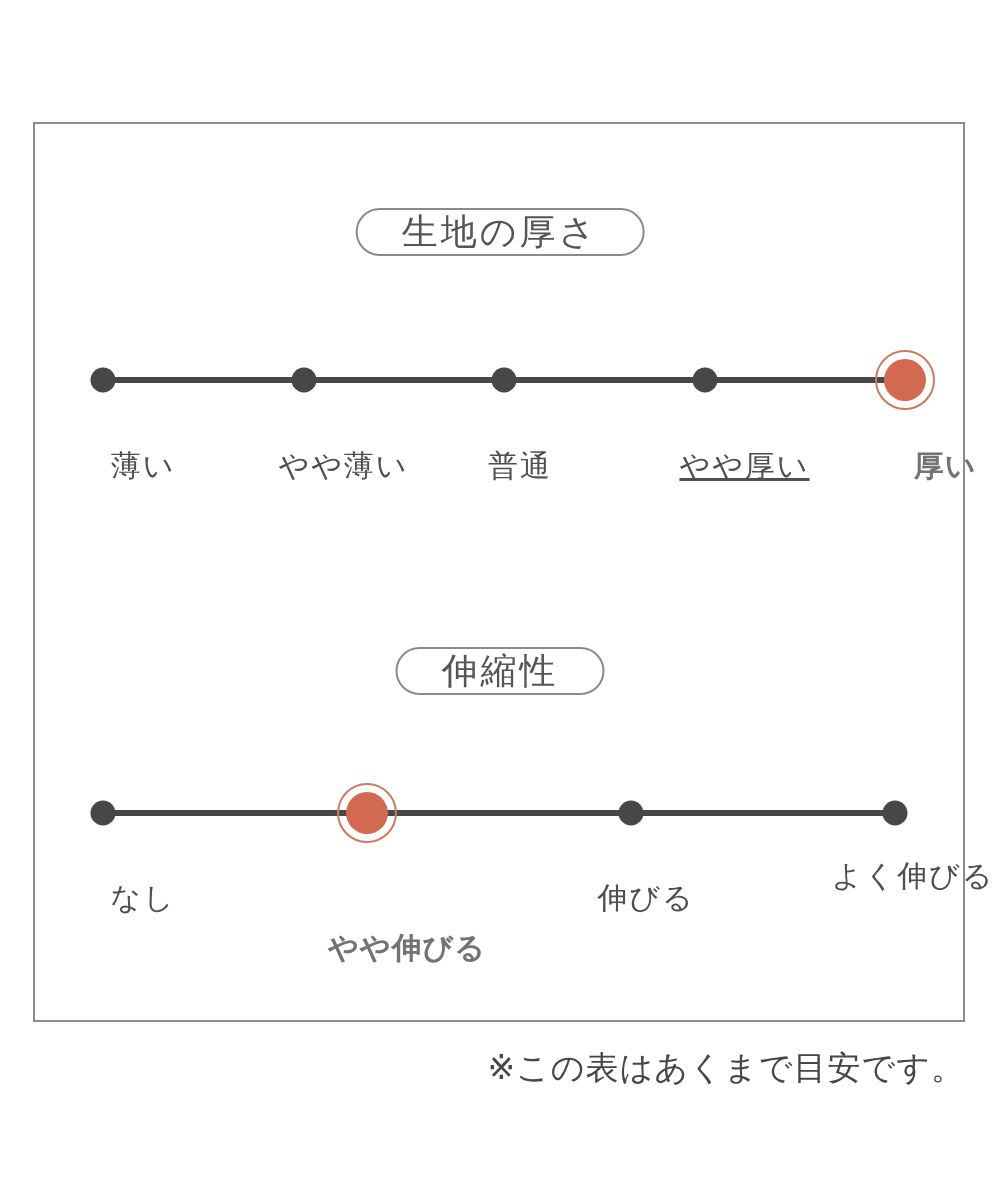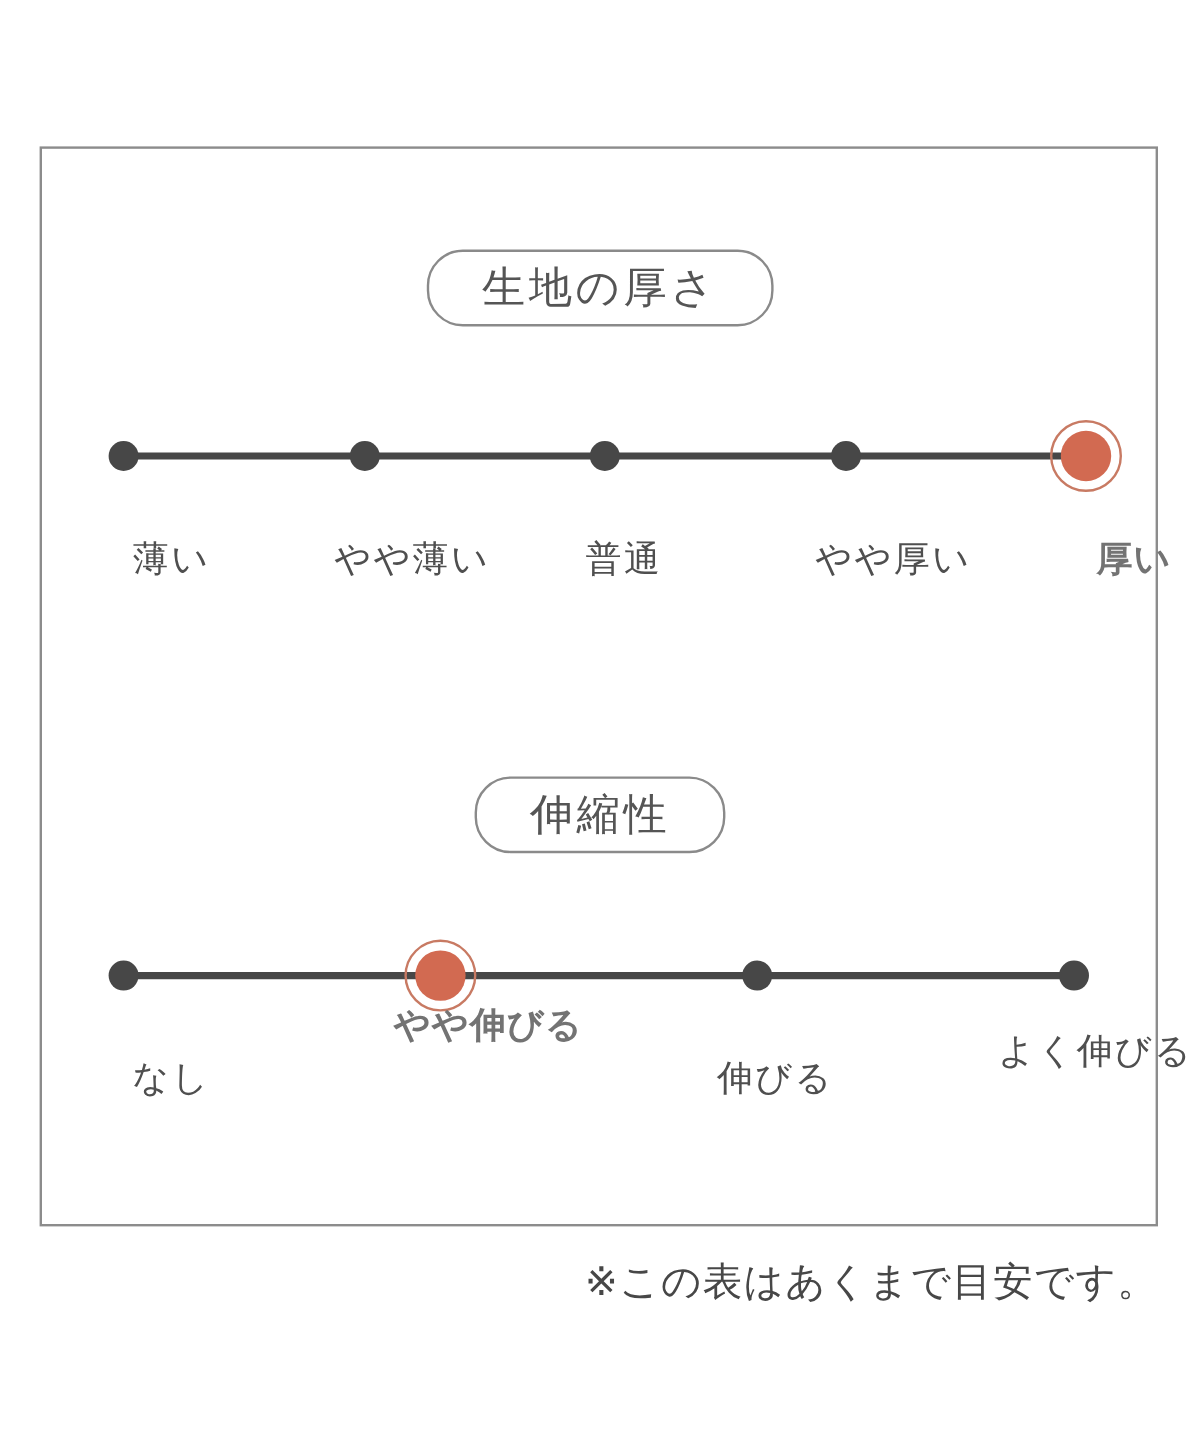--- a/index.html
+++ b/index.html
@@ -14,21 +14,21 @@
     left: 33px; top: 122px;
     width: 932px; height: 900px;
     border: 2px solid #8c8c8c;
     background: #ffffff;
   }
   .scale-section { position: absolute; left: 0; top: 0; width: 1000px; height: 0; }
   .pill {
     position: absolute;
     left: 500px;
     transform: translateX(-50%);
-    height: 64px;
+    height: 48px;
     padding: 0 44px;
     border: 2px solid #8a8a8a;
     border-radius: 30px;
     display: flex;
     align-items: center;
     justify-content: center;
     background: #ffffff;
   }
   .pill span {
     font-size: 36px;
@@ -80,38 +80,38 @@
   </div>
   <div id="track-0">
       <div class="track-line" style="left: 100px; width: 808px; top: 377px; background: rgb(71, 71, 71);"></div>
       <div class="dot" style="width: 25px; height: 25px; left: 103px; top: 380px; background: rgb(71, 71, 71);"></div>
       <span class="scale-label" style="left: 103px; top: 446px;">薄い</span>
       <div class="dot" style="width: 25px; height: 25px; left: 303.5px; top: 380px; background: rgb(71, 71, 71);"></div>
       <span class="scale-label" style="left: 303.5px; top: 446px;">やや薄い</span>
       <div class="dot" style="width: 25px; height: 25px; left: 504px; top: 380px; background: rgb(71, 71, 71);"></div>
       <span class="scale-label" style="left: 480px; top: 446px;">普通</span>
       <div class="dot" style="width: 25px; height: 25px; left: 704.5px; top: 380px; background: rgb(71, 71, 71);"></div>
-      <span class="scale-label" style="left: 704.5px; top: 446px;">やや厚い</span>
+      <span class="scale-label" style="left: 704.5px; top: 446px; text-decoration: underline;">やや厚い</span>
       <div class="ring" style="left: 905px; top: 380px; border-color: rgb(200, 122, 99);"></div>
       <div class="dot" style="width: 42px; height: 42px; left: 905px; top: 380px; background: rgb(210, 106, 81);"></div>
       <span class="scale-label selected" style="left: 905px; top: 446px;">厚い</span>
     </div>
 </section>
 
 <section class="scale-section">
   <div class="pill" style="top:647px">
     <span>伸縮性</span>
   </div>
   <div id="track-1">
       <div class="track-line" style="left: 100px; width: 798px; top: 810px; background: rgb(71, 71, 71);"></div>
       <div class="dot" style="width: 25px; height: 25px; left: 103px; top: 813px; background: rgb(71, 71, 71);"></div>
       <span class="scale-label" style="left: 103px; top: 878px;">なし</span>
       <div class="ring" style="left: 367px; top: 813px; border-color: rgb(200, 122, 99);"></div>
       <div class="dot" style="width: 42px; height: 42px; left: 367px; top: 813px; background: rgb(210, 106, 81);"></div>
-      <span class="scale-label selected" style="left: 367px; top: 834px;">やや伸びる</span>
+      <span class="scale-label selected" style="left: 367px; top: 928px;">やや伸びる</span>
       <div class="dot" style="width: 25px; height: 25px; left: 631px; top: 813px; background: rgb(71, 71, 71);"></div>
       <span class="scale-label" style="left: 606px; top: 878px;">伸びる</span>
       <div class="dot" style="width: 25px; height: 25px; left: 895px; top: 813px; background: rgb(71, 71, 71);"></div>
       <span class="scale-label" style="left: 873px; top: 856px; font-family: Liberation Serif, serif;">よく伸びる</span>
     </div>
 </section>
 
 <div class="note">※この表はあくまで目安です。</div>
 
 </body></html>

